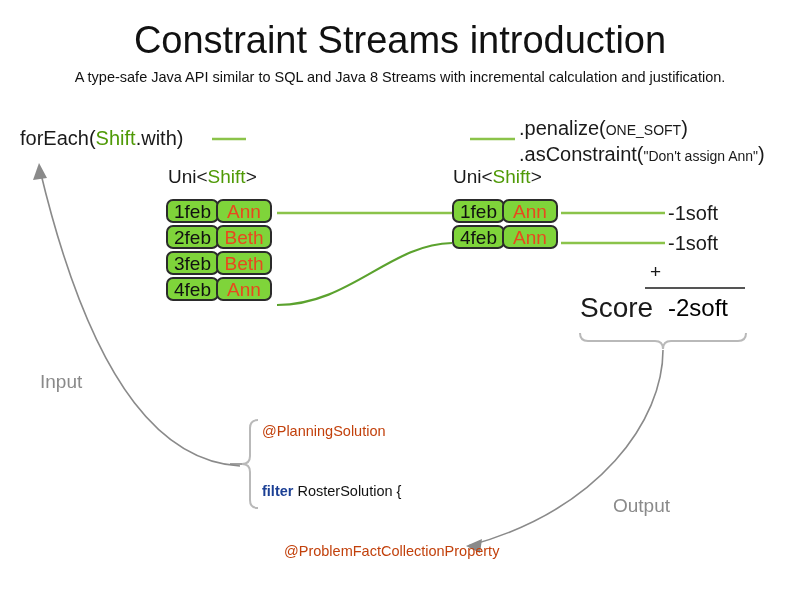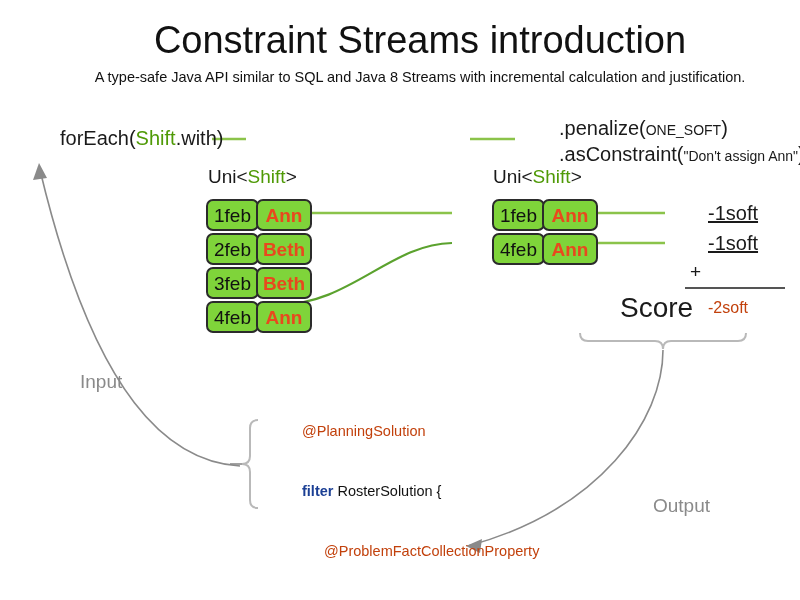--- a/index.html
+++ b/index.html
@@ -14,21 +14,21 @@
     overflow: hidden;
     font-family: "Liberation Sans", sans-serif;
     color: #1a1a1a;
   }
   #stage {
     position: absolute;
     inset: 0;
     width: 800px;
     height: 600px;
   }
-  .abs { position: absolute; margin-left: 40px; }
+  .abs { position: absolute; }
 
   
   #page-title {
     left: 0; right: 0; top: 18px;
     text-align: center;
     font-size: 38px;
     line-height: 44px;
     font-weight: 400;
     letter-spacing: 0px;
     color: #111111;
@@ -64,55 +64,53 @@
     white-space: nowrap;
   }
   .uni-label .g { color: #4f9a06; }
   #uni-left  { left: 168px; top: 166px; }
   #uni-right { left: 453px; top: 166px; }
 
   
   .card {
     display: flex;
     align-items: stretch;
-    height: 32px;
+    height: 24px;
   }
   .cell {
     background: #7FD43A;
     border: 2px solid #2b2b2b;
     border-radius: 7px;
     display: flex;
     align-items: center;
     justify-content: center;
     box-sizing: border-box;
     font-size: 19px;
     line-height: 19px;
   }
   .cell.date {
     width: 53px;
     color: #111111;
   }
   .cell.name {
     width: 56px;
     margin-left: -3px;
     color: #E8491E;
-    font-weight: bold;
   }
   #cards-left  { left: 166px; top: 199px; }
   #cards-right { left: 452px; top: 199px; }
   #cards-left .card + .card,
   #cards-right .card + .card { margin-top: 2px; }
 
   
   .soft-val {
     font-size: 20px;
     line-height: 24px;
     color: #1a1a1a;
     white-space: nowrap;
-    text-decoration: underline;
   }
   #soft-1 { left: 668px; top: 201px; }
   #soft-2 { left: 668px; top: 231px; }
 
   #score-plus {
     left: 650px; top: 262px;
     font-size: 19px;
     line-height: 20px;
     color: #1a1a1a;
   }
@@ -122,23 +120,23 @@
     border-top: 2px solid #555555;
   }
   #score-label {
     left: 580px; top: 296px;
     font-size: 28px;
     line-height: 24px;
     color: #1a1a1a;
   }
   #score-total {
     left: 668px; top: 296px;
-    font-size: 16px;
-    line-height: 24px;
-    color: #c2410c;
+    font-size: 24px;
+    line-height: 24px;
+    color: #000000;
   }
 
   
   #code-block {
     left: 262px; top: 381px;
     font-family: "Liberation Sans", sans-serif;
     font-size: 14.5px;
     line-height: 20px;
     color: #111111;
     white-space: pre;

